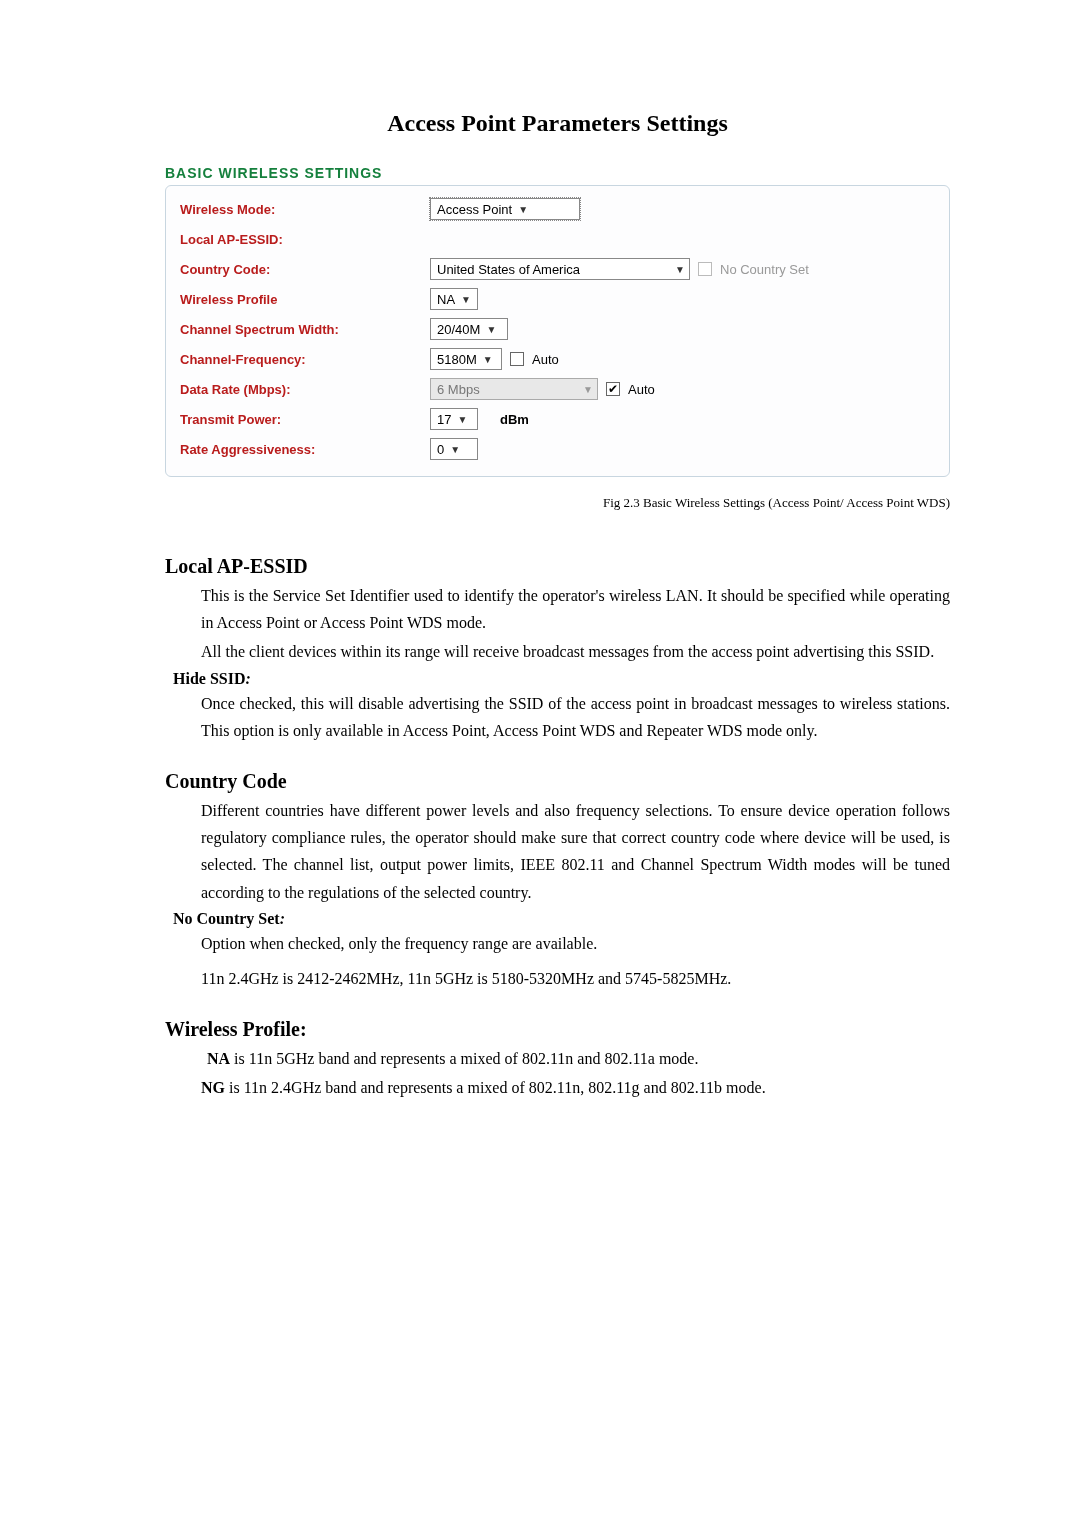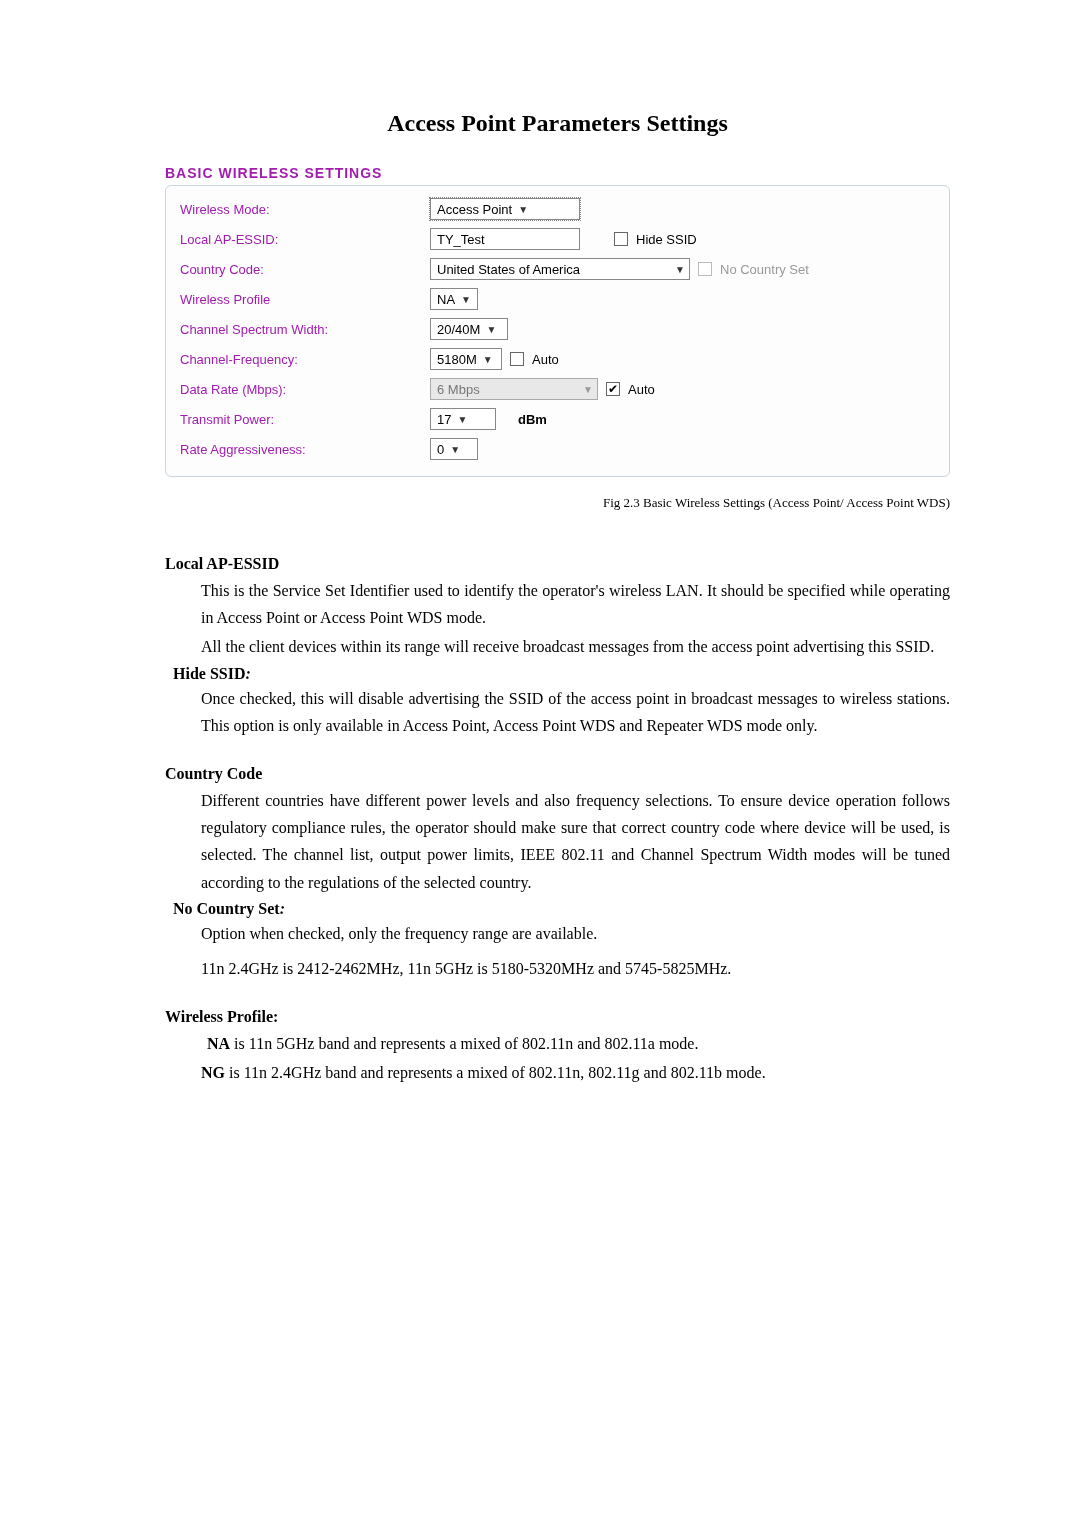--- a/index.html
+++ b/index.html
@@ -17,42 +17,42 @@
     font-size: 24px;
     font-weight: bold;
     margin: 0 0 28px 0;
     text-align: center;
   }
   .panel-title {
     font-family: Verdana, Geneva, sans-serif;
     font-size: 14px;
     font-weight: bold;
     letter-spacing: 1px;
-    color: #a21caf;
+    color: #15803d;
     margin-bottom: 4px;
   }
   .panel {
     border: 1px solid #c8d6e0;
     border-radius: 6px;
     background: #fdfdfe;
     padding: 8px 14px 12px 14px;
     font-family: Verdana, Geneva, sans-serif;
     font-size: 13px;
     color: #555;
   }
   .row {
     display: flex;
     align-items: center;
     height: 30px;
   }
   .lbl {
     width: 250px;
     flex: 0 0 250px;
-    font-weight: normal;
-    color: #a21caf;
+    font-weight: bold;
+    color: #b91c1c;
   }
   .controls {
     display: flex;
     align-items: center;
     gap: 6px;
     flex: 1;
   }
   .sel {
     border: 1px solid #888;
     background: #fff;
@@ -113,21 +113,21 @@
   .focus {
     outline: 1px dotted #888;
     text-align: center;
   }
   .caption {
     text-align: right;
     font-size: 13px;
     margin: 18px 0 44px 0;
   }
   h2 {
-    font-size: 16px;
+    font-size: 20px;
     font-weight: bold;
     margin: 26px 0 4px 0;
   }
   p.body {
     margin: 0 0 2px 36px;
     font-size: 16px;
     line-height: 1.7;
     text-align: justify;
   }
   .subhead {
@@ -152,28 +152,20 @@
       <div class="controls">
         <div class="sel focus" style="width:150px;">
           <span>Access Point</span>
           <span class="caret">▼</span>
         </div>
       </div>
     </div>
 
     <div class="row">
       <div class="lbl">Local AP-ESSID:</div>
-      <div class="controls">
-        <div class="txt" style="width:150px;">
-          <span>TY_Test</span>
-        </div>
-        <span style="width:20px;"></span>
-        <span class="chk"></span>
-        <span class="chk-label">Hide SSID</span>
-      </div>
     </div>
 
     <div class="row">
       <div class="lbl">Country Code:</div>
       <div class="controls">
         <div class="sel" style="width:260px; justify-content:space-between;">
           <span>United States of America</span>
           <span class="caret">▼</span>
         </div>
         <span class="chk" style="border-color:#bbb;"></span>
@@ -221,21 +213,21 @@
           <span class="caret">▼</span>
         </div>
         <span class="chk">✔</span>
         <span class="chk-label">Auto</span>
       </div>
     </div>
 
     <div class="row">
       <div class="lbl">Transmit Power:</div>
       <div class="controls">
-        <div class="sel" style="width:66px;">
+        <div class="sel" style="width:48px;">
           <span>17</span>
           <span class="caret">▼</span>
         </div>
         <span class="unit">dBm</span>
       </div>
     </div>
 
     <div class="row">
       <div class="lbl">Rate Aggressiveness:</div>
       <div class="controls">

